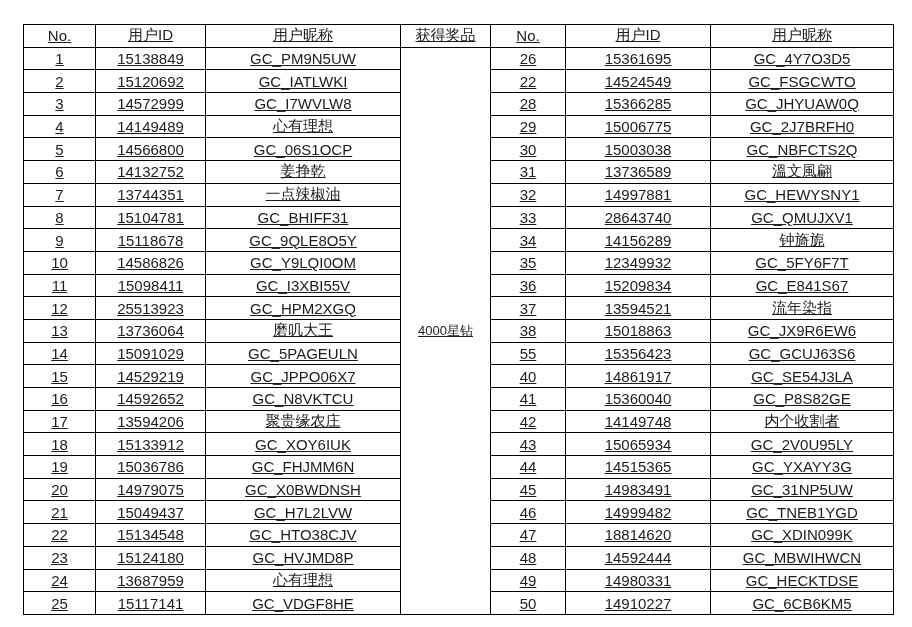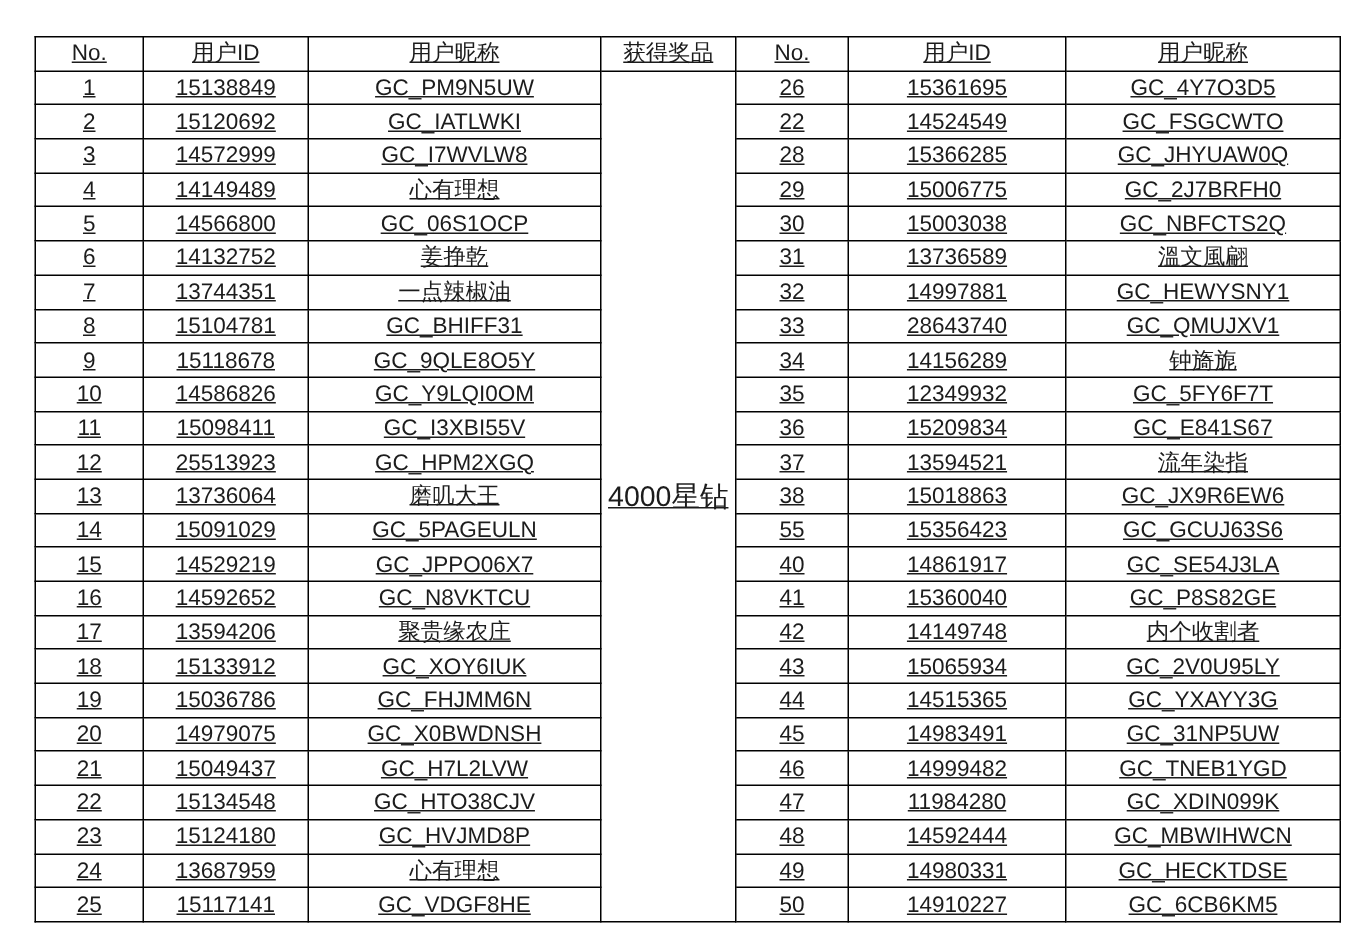--- a/index.html
+++ b/index.html
@@ -43,21 +43,21 @@
     padding: 0 2px;
     overflow: hidden;
     white-space: nowrap;
     font-weight: normal;
   }
   table.winners th {
     font-weight: normal;
   }
   td.prize-cell {
     vertical-align: middle;
-    font-size: 19px;
+    font-size: 13px;
   }
 </style>
 </head>
 <body>
 
 <div class="page">
   <table class="winners">
     <colgroup>
       <col class="c-no-l">
         <col class="c-id-l">
@@ -246,21 +246,21 @@
           <td>GC_H7L2LVW</td>
           <td>46</td>
           <td>14999482</td>
           <td>GC_TNEB1YGD</td>
         </tr>
         <tr>
           <td>22</td>
           <td>15134548</td>
           <td>GC_HTO38CJV</td>
           <td>47</td>
-          <td>11984280</td>
+          <td>18814620</td>
           <td>GC_XDIN099K</td>
         </tr>
         <tr>
           <td>23</td>
           <td>15124180</td>
           <td>GC_HVJMD8P</td>
           <td>48</td>
           <td>14592444</td>
           <td>GC_MBWIHWCN</td>
         </tr>

